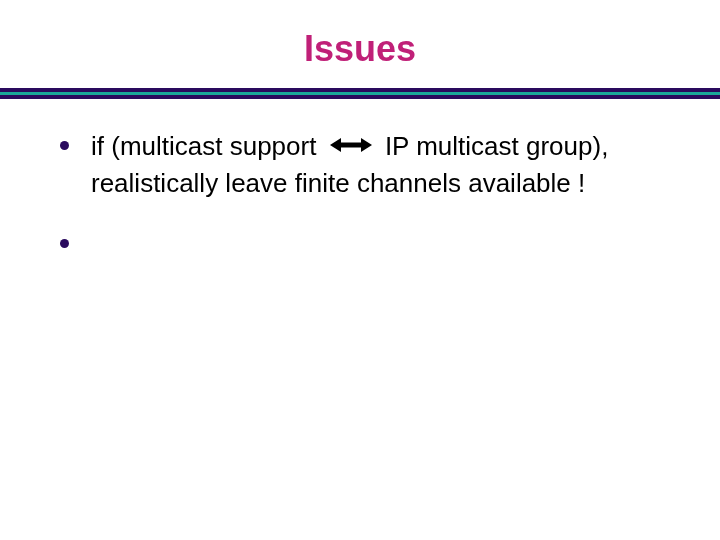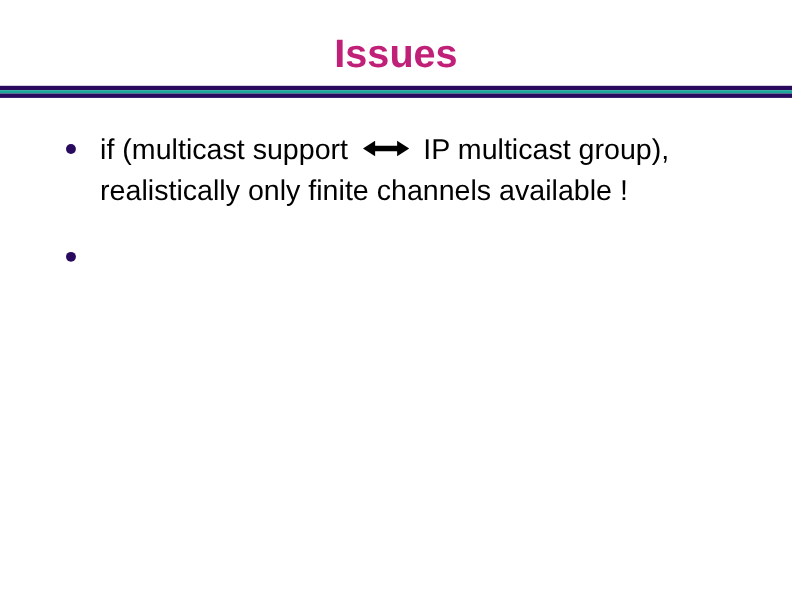--- a/index.html
+++ b/index.html
@@ -16,21 +16,21 @@
     height: 540px;
     position: relative;
     box-sizing: border-box;
   }
   .title {
     text-align: center;
     font-weight: bold;
     font-size: 36px;
     color: #c02078;
     padding-top: 28px;
-    padding-bottom: 8px;
+    padding-bottom: 18px;
   }
   .rule-wrap {
     width: 100%;
   }
   .rule-outer {
     height: 4px;
     background: #2a0a5e;
     width: 100%;
   }
   .rule-inner {
@@ -113,21 +113,21 @@
       <div class="l1-bullet"></div>
       <div class="l1-text">
         <span>if (multicast support</span>
         <span class="inline-icon">
           <svg width="42" height="18" viewBox="0 0 42 18">
             <line x1="6" y1="9" x2="36" y2="9" stroke="#000" stroke-width="5"></line>
             <polygon points="0,9 11,2 11,16" fill="#000"></polygon>
             <polygon points="42,9 31,2 31,16" fill="#000"></polygon>
           </svg>
         </span>
-        <span>IP multicast group), realistically only finite channels available !</span>
+        <span>IP multicast group), realistically leave finite channels available !</span>
       </div>
     </div>
 
     <div class="gap"></div>
 
     <div class="l1">
       <div class="l1-bullet"></div>
     </div>
 
     <div class="gap"></div>

